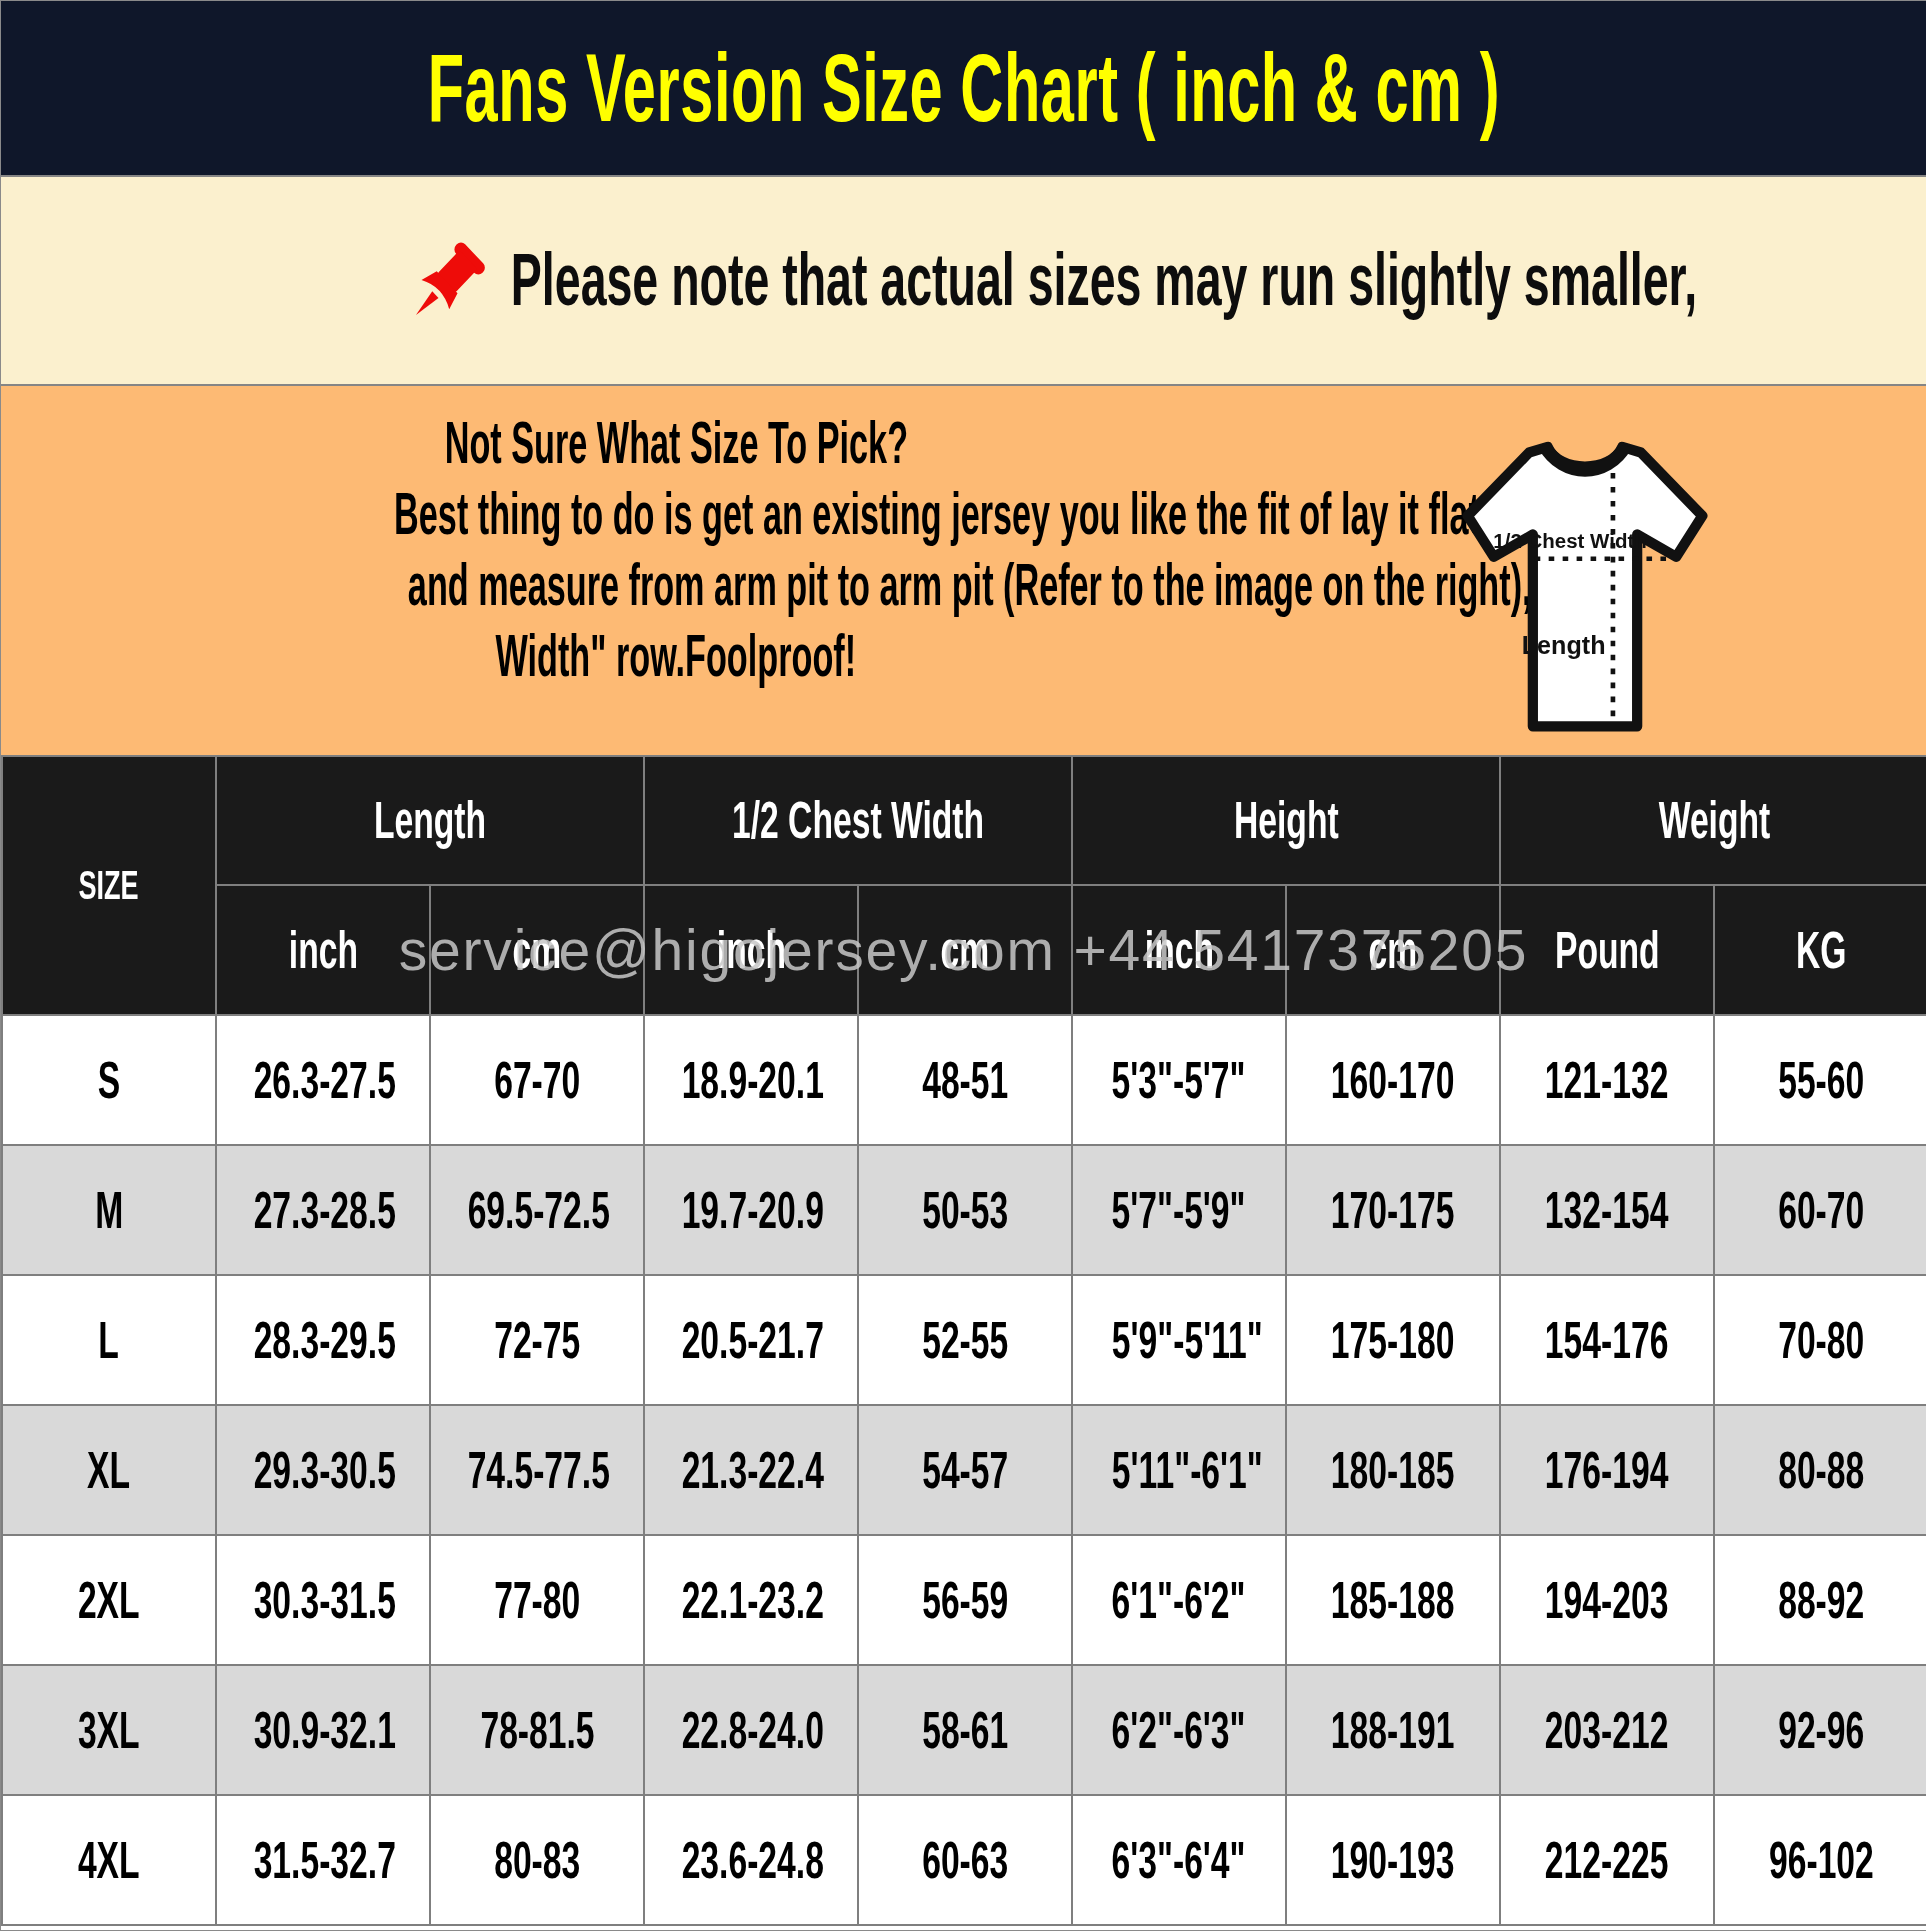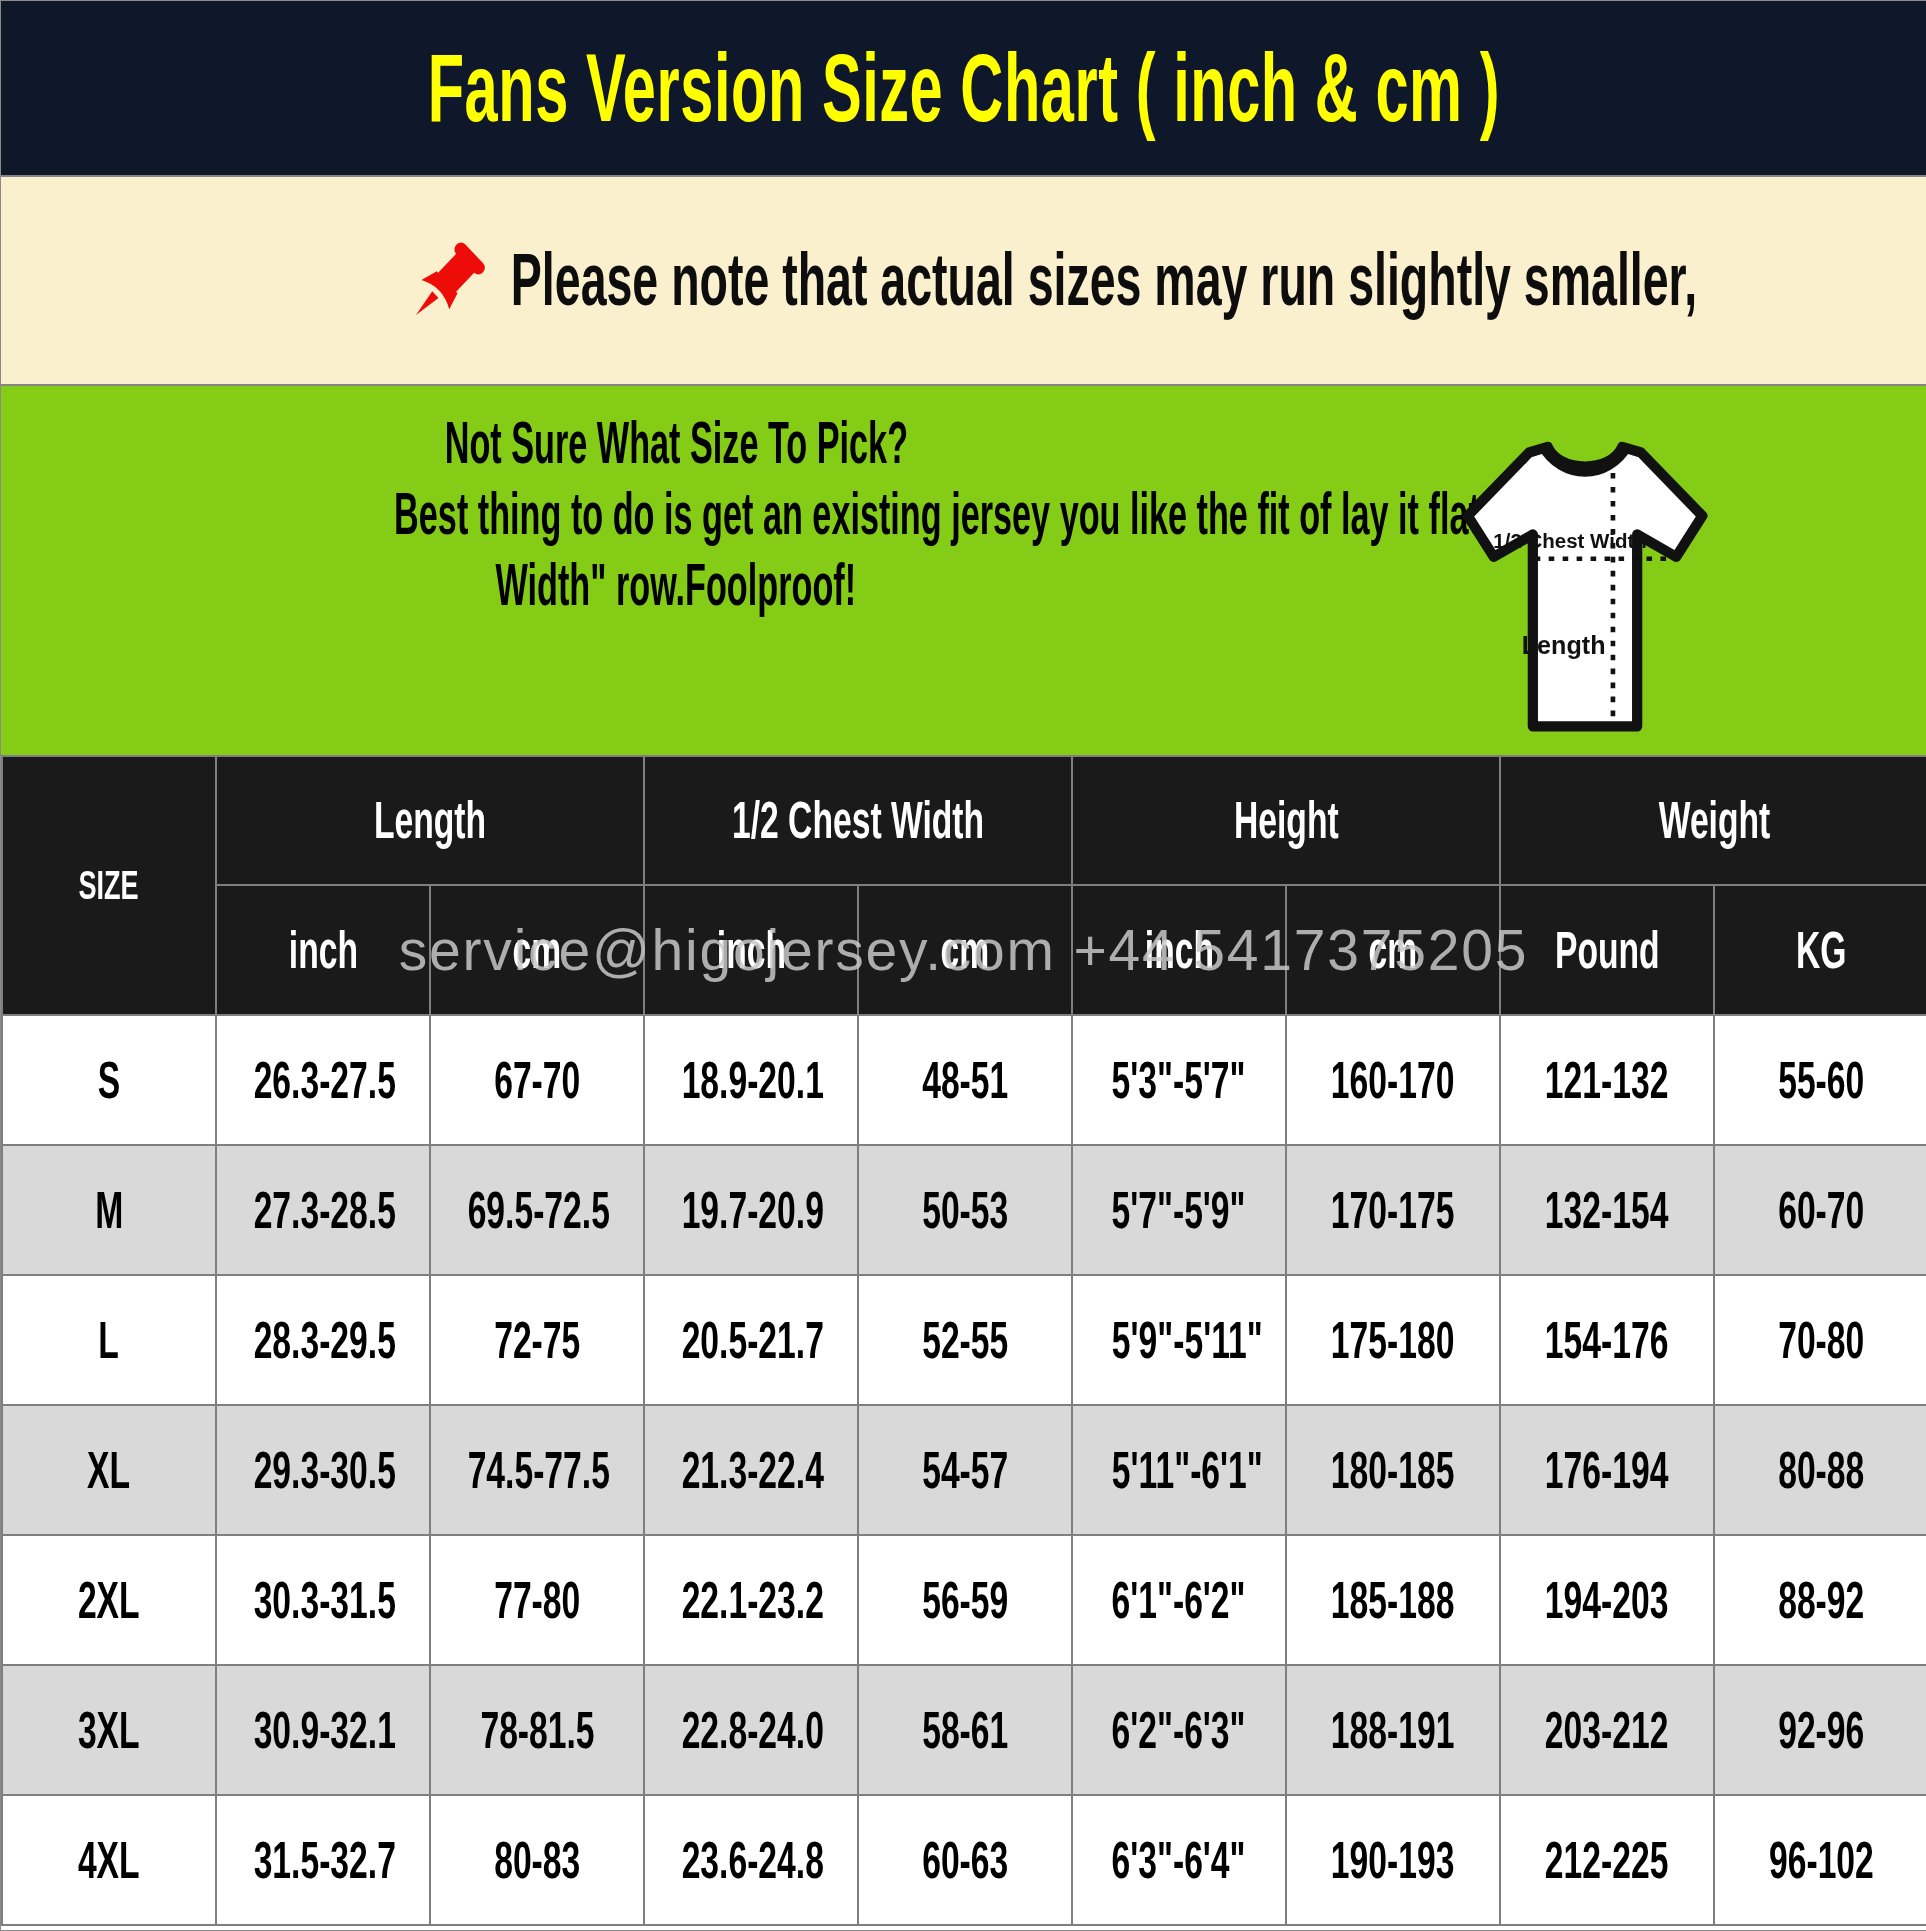--- a/index.html
+++ b/index.html
@@ -30,21 +30,21 @@
     display:flex;flex-direction:column;justify-content:center;
     text-align:center;color:#0d0d0d;gap:18px;
   }
   .notice-line{line-height:103px;font-size:75px;}
   .notice .red{color:#ff0000;}
   .pin-svg{vertical-align:-27.5px;margin-right:1.8px;}
   .arrow-svg{vertical-align:-5.5px;margin-left:13px;}
   .arrow-svg + .arrow-svg{margin-left:9.2px;}
 
   
-  .guide{height:369px;background:#84cc16;position:relative;padding-top:22px;box-sizing:border-box;}
+  .guide{height:369px;background:#fdba74;position:relative;padding-top:22px;box-sizing:border-box;}
   .guide-text{width:1350px;text-align:center;font-size:59px;line-height:71px;color:#000;}
   .guide .cond{transform:scaleX(0.58);}
   .shirt-wrap{position:absolute;left:1437px;top:33px;width:294px;height:326px;}
 
   
   .table-wrap{position:relative;}
   table.size-table{
     width:1927px;border-collapse:collapse;table-layout:fixed;
     border:2.8px solid #7f7f7f;
   }
@@ -92,20 +92,21 @@
         </svg>
         <span>Please note that actual sizes may run slightly smaller,</span>
       </span>
     </div>
   </div>
 
   <div class="guide">
     <div class="guide-text">
       <div><span class="cond">Not Sure What Size To Pick?</span></div>
       <div><span class="cond">Best thing to do is get an existing jersey you like the fit of lay it flat</span></div>
+      <div><span class="cond">and measure from arm pit to arm pit (Refer to the image on the right),</span></div>
       <div><span class="cond">Width" row.Foolproof!</span></div>
     </div>
 
     <div class="shirt-wrap">
       <svg width="294" height="326" viewBox="0 0 300 350">
 
         <path d="M110 30 L90 36 L24 104 L52 148 L94 124 L94 330 L206 330 L206 124 L248 148 L276 104 L210 36 L190 30
                  C178 58 122 58 110 30 Z" fill="#ffffff" stroke="#111111" stroke-width="11" stroke-linejoin="round"></path>
 
         <path d="M106 28 C126 64 174 64 194 28" fill="none" stroke="#111111" stroke-width="14"></path>

